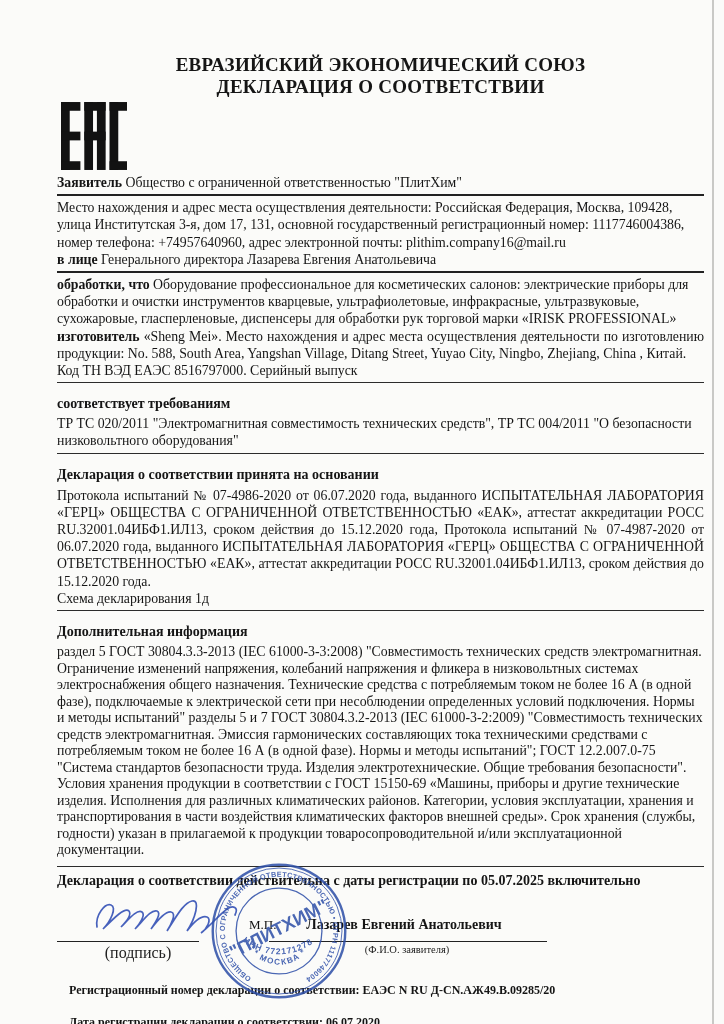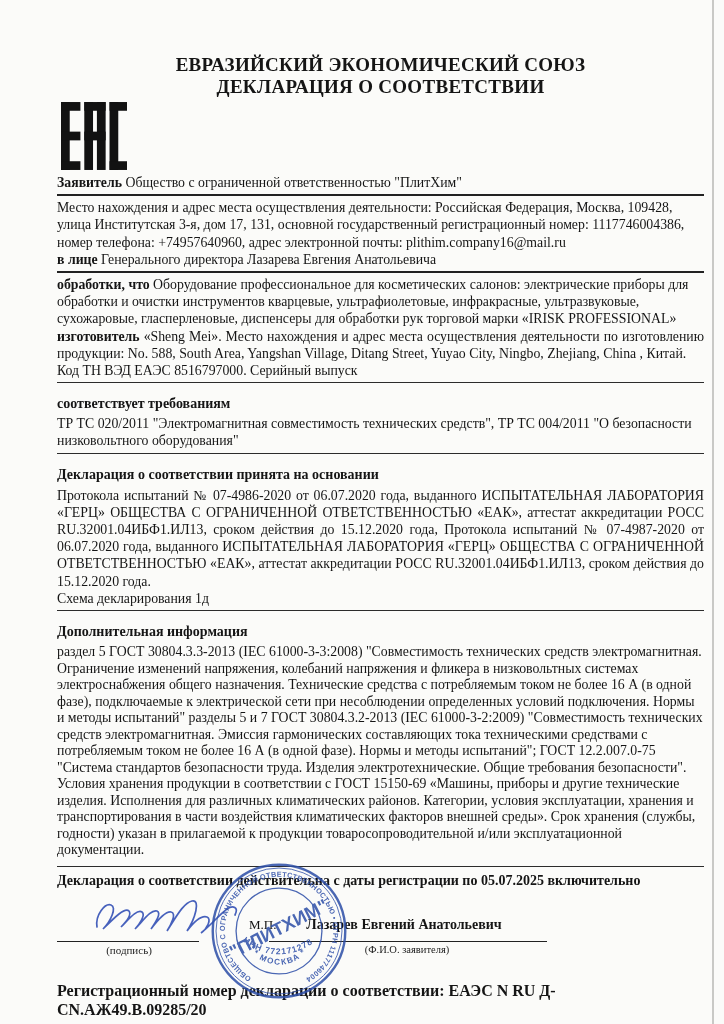--- a/index.html
+++ b/index.html
@@ -19,27 +19,27 @@
   .justify { text-align:justify; }
   .heading { margin:12px 0 0 0; font-weight:bold; font-size:14px; line-height:18px; }
   .rule { border:none; border-top:1.4px solid #2c2c2c; margin:3px 0; }
   .rule.thick { border-top-width:2.1px; border-top-color:#222; }
   .mt2 { margin-top:2px; } .mt3 { margin-top:3px; }
   .underlined-para { border-bottom:1.3px solid #2c2c2c; padding-bottom:7px; }
   .validity { font-weight:bold; font-size:14px; line-height:19px; margin-top:4px; position:relative; z-index:1; }
   .sig-row { position:relative; height:78px; margin-top:5px; }
   .sig-svg { position:absolute; left:34px; top:-6px; }
   .sig-line-left { position:absolute; left:0; top:46px; width:142px; border-top:1.3px solid #222; }
-  .sig-caption-left { position:absolute; left:24px; top:49px; width:96px; text-align:center; font-size:11px; color:#222; }
+  .sig-caption-left { position:absolute; left:33px; top:49px; width:96px; text-align:center; font-size:16px; color:#222; }
   .mp-label { position:absolute; left:192px; top:22px; font-size:13px; color:#111; }
   .signer-name { position:absolute; left:237px; top:22px; width:220px; text-align:center; font-size:14px;font-weight:bold; }
   .sig-line-right { position:absolute; left:212px; top:46px; width:278px; border-top:1.3px solid #222; }
   .sig-caption-right { position:absolute; left:257px; top:49px; width:186px; text-align:center; font-size:10.5px; color:#222; }
   .stamp { position:absolute; left:152px; top:-34px; width:140px; height:140px; opacity:.86; z-index:2; }
-  .reg-line { font-weight:bold; font-size:16px; line-height:19px; margin-top:8px; position:relative; z-index:1; }
+  .reg-line { font-weight:bold; font-size:12px; line-height:19px; margin-top:8px; position:relative; z-index:1;margin-left:12px; }
   .reg-line.date { margin-top:13px; }
   .scan-edge { position:absolute; top:0; right:10px; width:2px; height:1024px; background:#c9c9c6; }
 </style>
 </head>
 <body>
 
 <div class="page">
 
   <div class="title">ЕВРАЗИЙСКИЙ ЭКОНОМИЧЕСКИЙ СОЮЗ</div>
   <div class="title">ДЕКЛАРАЦИЯ О СООТВЕТСТВИИ</div>

